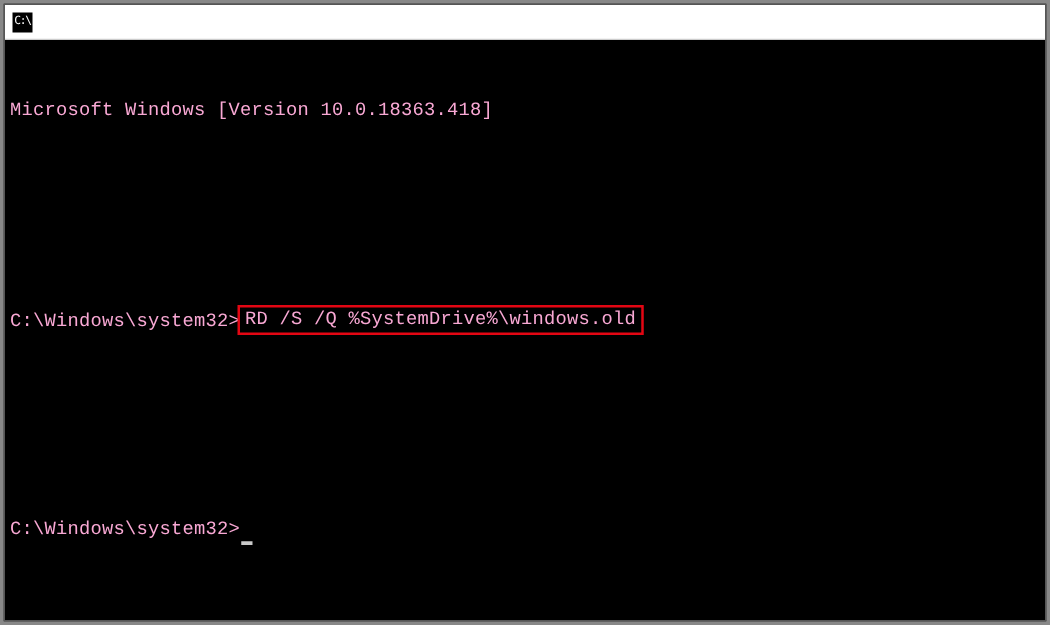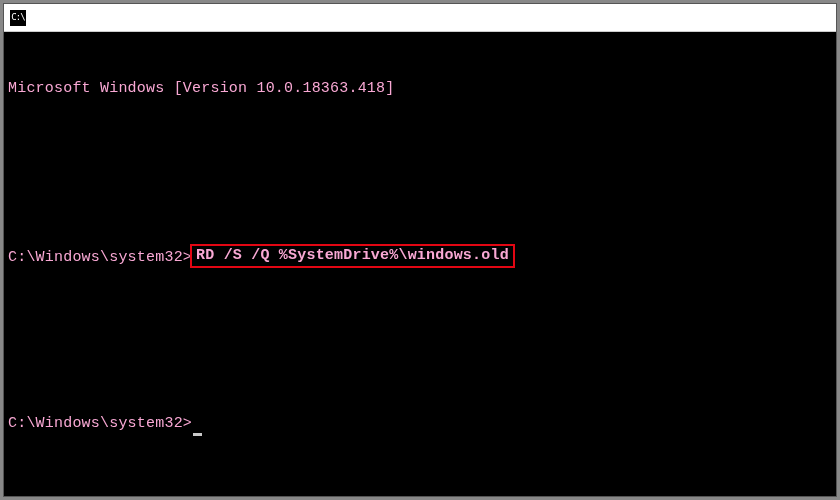--- a/index.html
+++ b/index.html
@@ -53,21 +53,20 @@
       padding: 6px 4px;
       white-space: pre;
       letter-spacing: 0.2px;
     }
     .line { display: block; }
     .prompt-line { display: flex; align-items: flex-end; margin-top: 44px; }
     .highlight-box {
       border: 2.5px solid #e30613;
       padding: 0 4px;
       margin-left: -2px;
-      font-weight: bold;
     }
     .cursor {
       display: inline-block;
       width: 9px;
       height: 3px;
       background: #c9c9c9;
       vertical-align: baseline;
       margin-left: 1px;
       position: relative;
       top: 2px;

